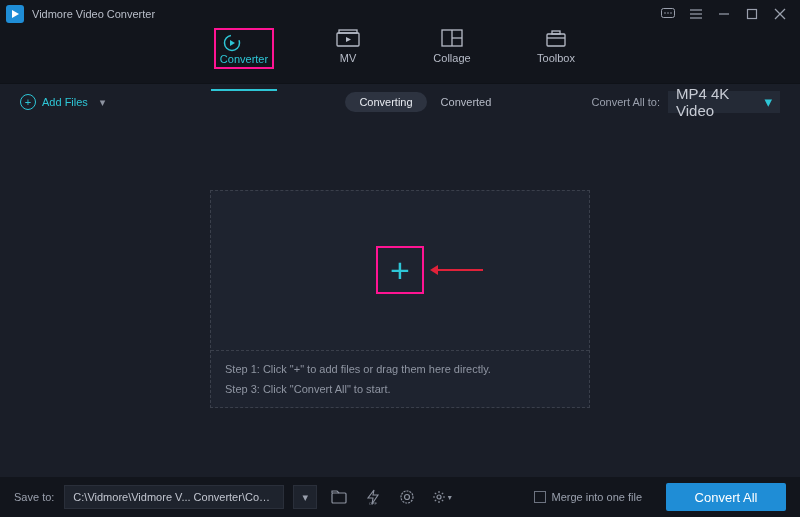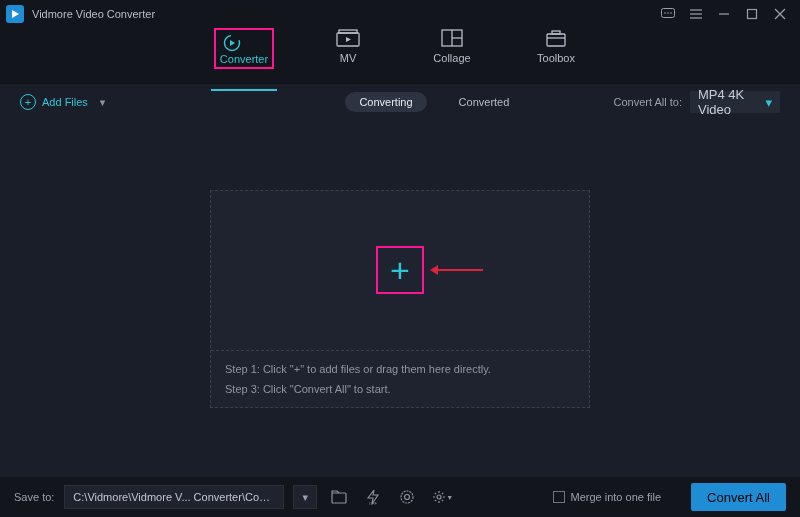--- a/index.html
+++ b/index.html
@@ -14,43 +14,43 @@
   .tab { width: 62px; display: flex; flex-direction: column; align-items: center; gap: 4px; font-size: 11px; color: #b7bcc8; position: relative; padding-bottom:4px;}
   .tab.active { color: #2ec6d6; }
   .tab-box { border: 2px solid transparent; padding:3px 4px 2px 4px;}
   .tab.active .tab-box { border-color: #ff1493; }
   .tab.active::after { content:""; position:absolute; bottom:-8px; left:-2px; right:-2px; height:2px; background:#2ec6d6;}
   .tab-icon { width: 24px; height: 20px; display:flex; align-items:center; justify-content:center; color:inherit;}
   .subbar { height: 36px; display:flex; align-items:center; padding: 0 20px; background:#1a1e28; font-size:11px;}
   .add-files { display:flex; align-items:center; gap:6px; color:#2ec6d6; cursor:default; }
   .add-files .plus-circ { width:16px; height:16px; border:1.5px solid #2ec6d6; border-radius:50%; display:flex; align-items:center; justify-content:center; font-size:11px; line-height:1; }
   .add-files .chev { margin-left:6px; color:#8d93a0; }
-  .seg { margin-left: 240px; display:flex; align-items:center; gap:18px; }
+  .seg { margin-left: 240px; display:flex; align-items:center; gap:0; }
   .seg .seg-btn { padding:4px 14px; border-radius:11px; font-size:11px; color:#b7bcc8;}
   .seg .seg-btn.active { background:#2d3340; color:#e8ebf1;}
   .convert-all-to { margin-left:auto; display:flex; align-items:center; gap:8px; color:#9aa0ad;}
-  .format-dd { background:#242a36; width:90px; height:22px; display:flex; align-items:center; padding:0 8px; font-size:13px; color:#c7cbd4; position:relative;}
+  .format-dd { background:#242a36; width:112px; height:22px; display:flex; align-items:center; padding:0 8px; font-size:15px; color:#c7cbd4; position:relative;}
   .format-dd .chev2 { margin-left:auto; color:#2ec6d6;}
   .workspace { height: 357px; position:relative; display:flex; align-items:center; justify-content:center;}
   .drop-panel { width:380px; height:218px; border:1px dashed #3a3f4b; background:#1e232f; display:flex; flex-direction:column;}
   .drop-top { flex:1; display:flex; align-items:center; justify-content:center; border-bottom:1px dashed #3a3f4b; position:relative;}
   .big-plus-box { width:48px; height:48px; border:2px solid #ff1493; display:flex; align-items:center; justify-content:center;}
   .big-plus { color:#2ec6d6; font-size:34px; font-weight:200; line-height:1;}
   .arrow { position:absolute; left:calc(50% + 30px); top:50%; transform:translateY(-50%); display:flex; align-items:center;}
   .arrow-line { width:46px; height:1.5px; background:#e0223a;}
   .arrow-head { width:0; height:0; border-right:8px solid #e0223a; border-top:5px solid transparent; border-bottom:5px solid transparent; margin-right:-1px;}
   .drop-steps { padding:12px 14px; font-size:11px; color:#8f95a2; display:flex; flex-direction:column; gap:8px;}
   .bottombar { height:40px; background:#12151c; display:flex; align-items:center; padding:0 14px; font-size:11px; gap:10px;}
   .save-to { color:#9aa0ad;}
   .path-dd { background:#1e232d; height:24px; width:220px; display:flex; align-items:center; padding:0 8px; color:#c2c6d0; border:1px solid #2a2f3a;}
   .path-chev { background:#1e232d; height:24px; width:24px; display:flex; align-items:center; justify-content:center; border:1px solid #2a2f3a; color:#9aa0ad; margin-left:-1px;}
   .icon-btn { width:24px; height:24px; display:flex; align-items:center; justify-content:center; color:#8d93a0;}
   .merge { display:flex; align-items:center; gap:6px; color:#9aa0ad; margin-left:auto;}
   .merge-box { width:12px; height:12px; border:1px solid #6d7380;}
-  .convert-btn { width:95px; height:28px; background:#1f8dd6; color:#000000; display:flex; align-items:center; justify-content:center; font-size:13px; border-radius:2px; margin-left:20px;}
+  .convert-btn { width:120px; height:28px; background:#1f8dd6; color:#ffffff; display:flex; align-items:center; justify-content:center; font-size:13px; border-radius:2px; margin-left:14px;}
   svg { display:block; }
 </style>
 </head>
 <body>
 
 <div class="titlebar">
   <div class="logo">
     <svg width="12" height="12" viewBox="0 0 12 12">
         <polygon points="3,2 10,6 3,10" fill="#fff"></polygon>
       </svg>

